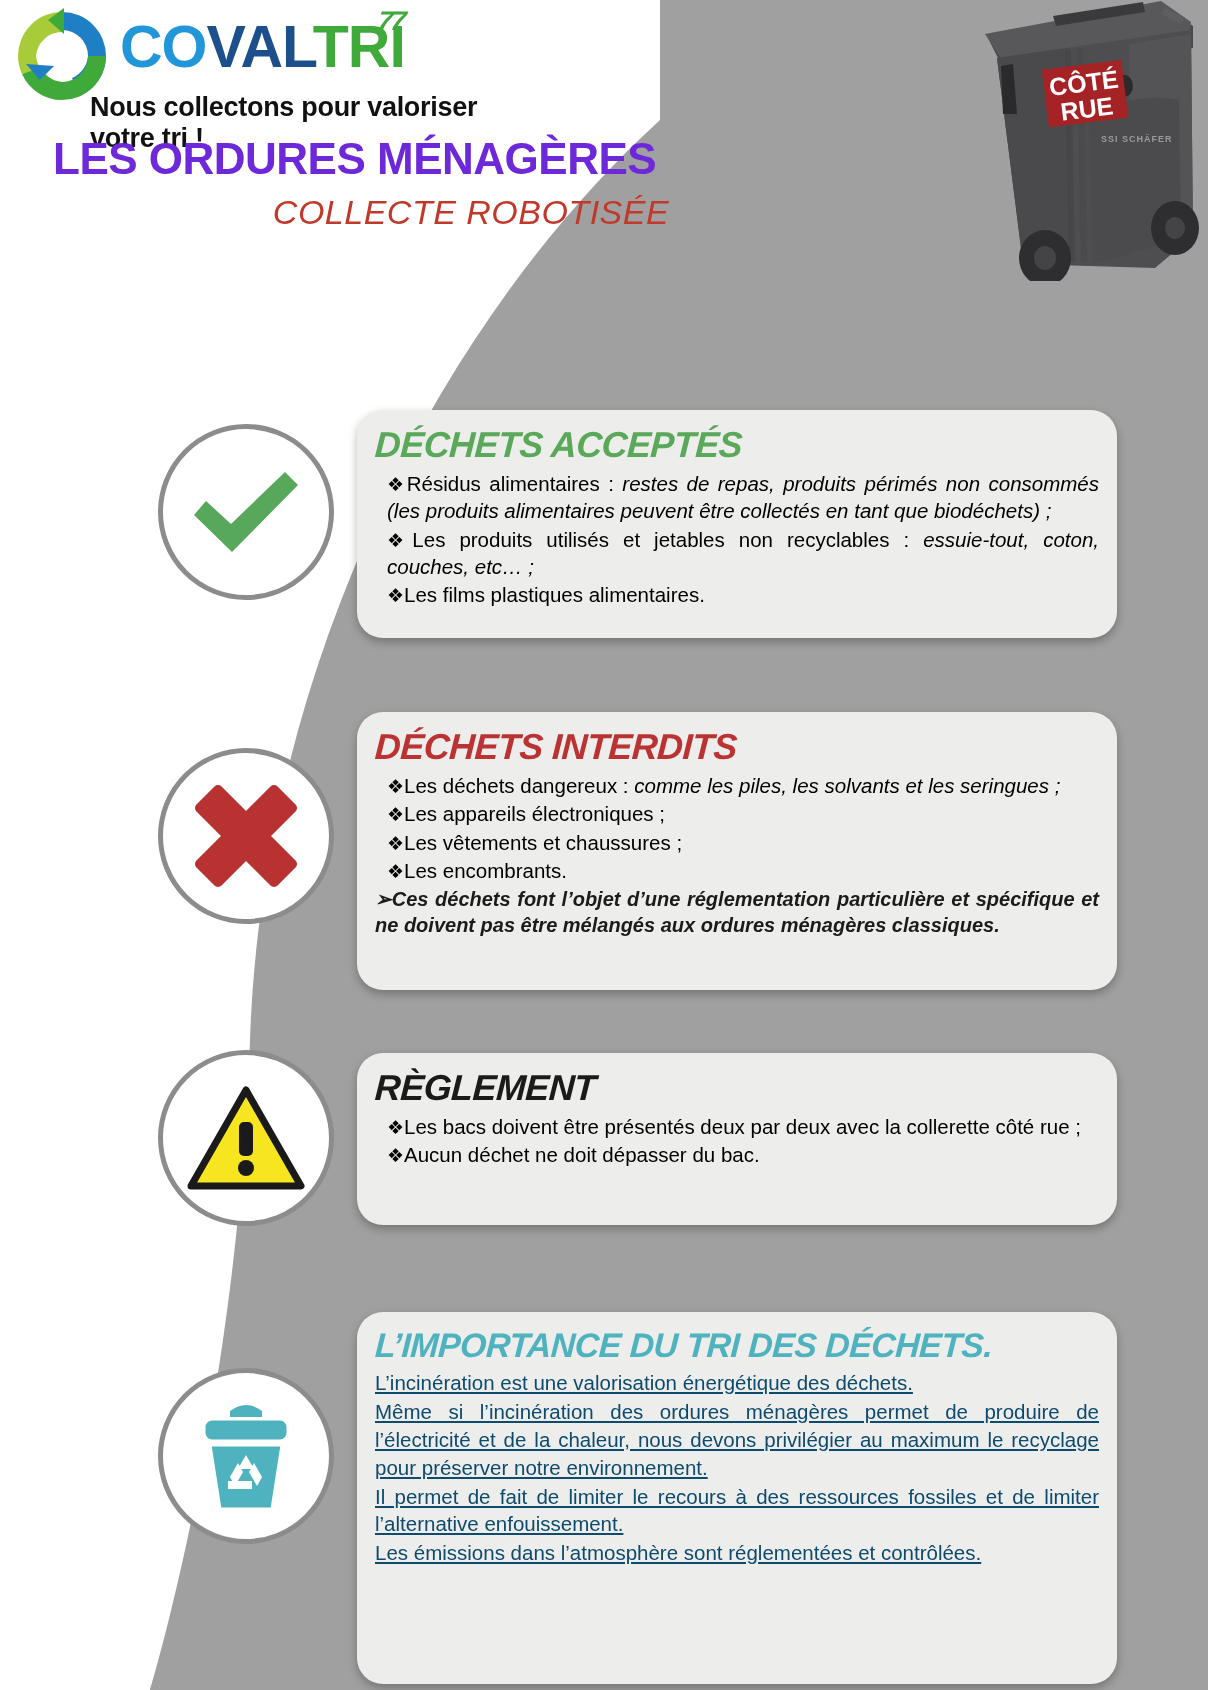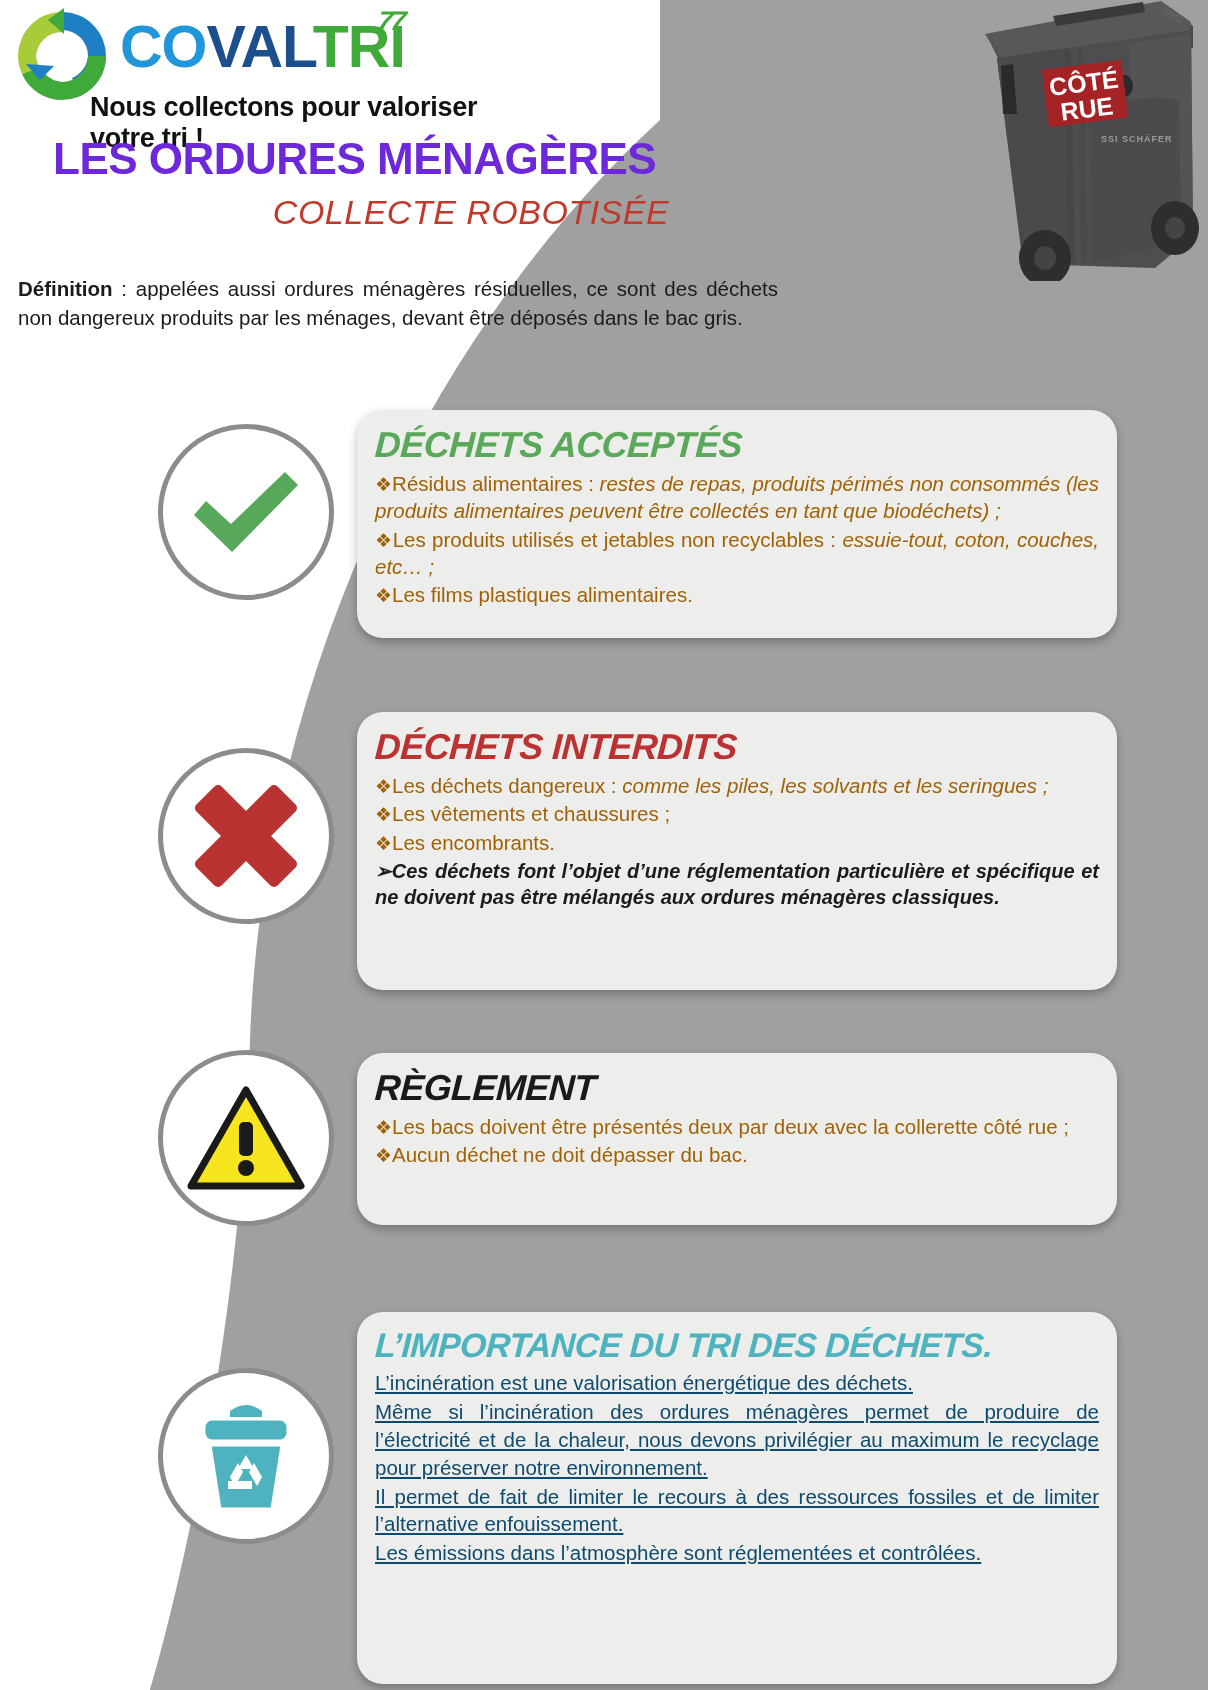--- a/index.html
+++ b/index.html
@@ -48,21 +48,21 @@
     font-style:italic;font-weight:bold;
     font-size:36px;letter-spacing:-0.6px;
     margin:4px 0 4px 8px;
     transform:skewX(-3deg);
   }
   .t-green{color:#5aa85a;}
   .t-red{color:#bb3232;}
   .t-black{color:#1a1a1a;}
   .t-teal{color:#4fb3bf;}
 
-  .li{font-size:20.5px;line-height:1.33;color:#a16207;text-align:justify;margin:1px 0 1px 8px;}
+  .li{font-size:20.5px;line-height:1.33;color:#000000;text-align:justify;margin:1px 0 1px 20px;}
   .li .bul{font-size:19px;letter-spacing:0;}
   .li i{font-style:italic;}
   .note{font-size:20px;line-height:1.3;color:#1b1b1b;font-style:italic;font-weight:bold;margin:2px 0 9px 8px;text-align:justify;}
   .para{font-size:20.5px;line-height:1.36;color:#0c4a6e;text-align:justify;margin:1px 0 1px 8px;text-decoration:underline;}
 
   
   .icon-circle{
     position:absolute;z-index:7;
     width:176px;height:176px;border-radius:50%;
     background:#ffffff;border:5px solid #8c8c8c;
@@ -126,23 +126,20 @@
 
     <ellipse cx="152" cy="262" rx="26" ry="28" fill="#2e2e30"></ellipse>
     <ellipse cx="152" cy="262" rx="11" ry="12" fill="#444446"></ellipse>
     <ellipse cx="282" cy="232" rx="24" ry="27" fill="#2e2e30"></ellipse>
     <ellipse cx="282" cy="232" rx="10" ry="11" fill="#444446"></ellipse>
   </svg>
 
   <div class="main-title">LES ORDURES MÉNAGÈRES</div>
   <div class="sub-title">COLLECTE ROBOTISÉE</div>
 
-  <div class="definition">
-    <b>Définition</b><span> : appelées aussi ordures ménagères résiduelles, ce sont des déchets non dangereux produits par les ménages, devant être déposés dans le bac gris.</span>
-  </div>
 
   <div class="icon-circle" style="left:158px;top:424px;">
     <svg width="120" height="105" viewBox="0 0 120 105">
       <path d="M8,55 L20,41 L45,64 L99,12 L112,25 L46,92 Z" fill="#57a85a"></path>
     </svg>
   </div>
   <div class="card" style="left:357px;top:410px;width:760px;height:228px;">
     <div class="card-title t-green">DÉCHETS ACCEPTÉS</div>
     <div class="li"><span class="bul">❖</span><span>Résidus alimentaires : </span><i>restes de repas, produits périmés non consommés (les produits alimentaires peuvent être collectés en tant que biodéchets) ;</i></div>
     <div class="li"><span class="bul">❖</span><span>Les produits utilisés et jetables non recyclables : </span><i>essuie-tout, coton, couches, etc… ;</i></div>
@@ -150,20 +147,21 @@
   </div>
 
   <div class="icon-circle" style="left:158px;top:748px;">
     <svg width="112" height="112" viewBox="0 0 112 112">
       <path d="M28,10 L56,38 L84,10 L102,28 L74,56 L102,84 L84,102 L56,74 L28,102 L10,84 L38,56 L10,28 Z" fill="#b93232" stroke="#b93232" stroke-width="10" stroke-linejoin="round"></path>
     </svg>
   </div>
   <div class="card" style="left:357px;top:712px;width:760px;height:278px;">
     <div class="card-title t-red">DÉCHETS INTERDITS</div>
     <div class="li"><span class="bul">❖</span><span>Les déchets dangereux : </span><i>comme les piles, les solvants et les seringues ;</i></div>
+    <div class="li"><span class="bul">❖</span><span>Les appareils électroniques ;</span></div>
     <div class="li"><span class="bul">❖</span><span>Les vêtements et chaussures ;</span></div>
     <div class="li"><span class="bul">❖</span><span>Les encombrants.</span></div>
     <div class="note"><span>➢</span><span>Ces déchets font l’objet d’une réglementation particulière et spécifique et ne doivent pas être mélangés aux ordures ménagères classiques.</span></div>
   </div>
 
   <div class="icon-circle" style="left:158px;top:1050px;">
     <svg width="118" height="108" viewBox="0 0 118 108">
       <path d="M59,6 L114,102 L4,102 Z" fill="#f7e61f" stroke="#1a1a1a" stroke-width="7" stroke-linejoin="round"></path>
       <rect x="52" y="38" width="14" height="34" rx="5" fill="#1a1a1a"></rect>
       <circle cx="59" cy="84" r="8" fill="#1a1a1a"></circle>

